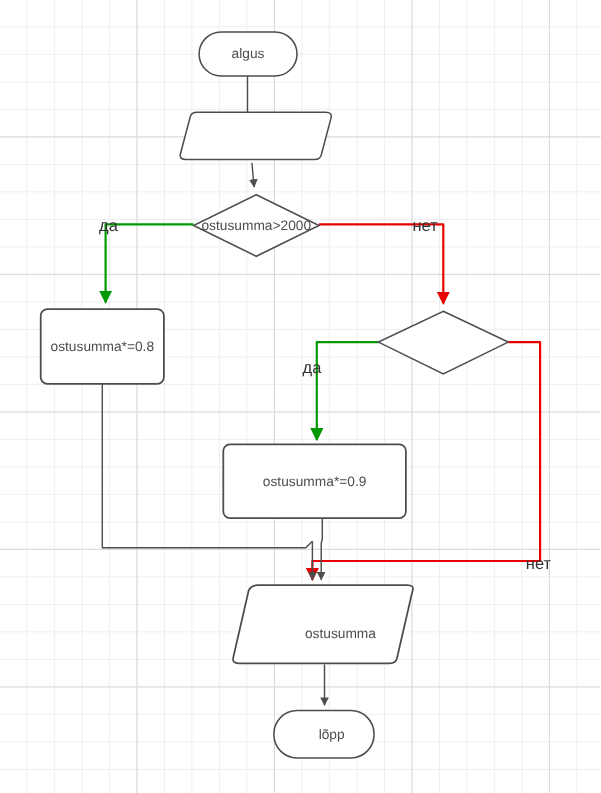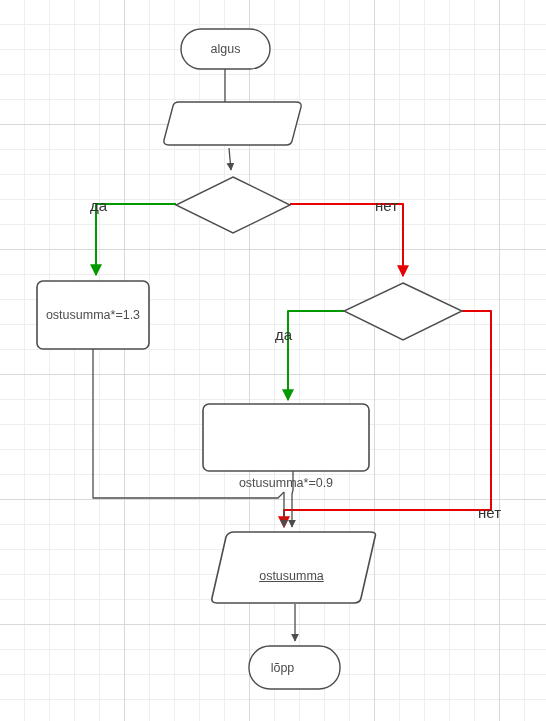--- a/index.html
+++ b/index.html
@@ -114,29 +114,30 @@
       <path d="M 234 532 Q 228 532 226 537 L 212 598 Q 211 603 217 603
                L 354 603 Q 360 603 361 598 L 375 537 Q 377 532 370 532 Z" fill="#ffffff" stroke="#4d4d4d" stroke-width="1.6"></path>
 
       <rect x="249" y="646" width="91" height="43" rx="21" ry="21" fill="#ffffff" stroke="#4d4d4d" stroke-width="1.4"></rect>
     </g>
   </svg>
 
   <div class="node-text" style="left:181px; top:29px; width:89px; height:40px;">algus</div>
 
 
+  <div class="node-text" style="left:153px; top:190px; width:160px; height:30px;">ostusumma&gt;2000</div>
 
-  <div class="node-text" style="left:37px; top:281px; width:112px; height:68px;">ostusumma*=1.3</div>
+  <div class="node-text" style="left:37px; top:281px; width:112px; height:68px;">ostusumma*=0.8</div>
 
 
-  <div class="node-text" style="left:203px; top:404px; width:166px; height:67px;margin-top:45px;">ostusumma*=0.9</div>
+  <div class="node-text" style="left:203px; top:404px; width:166px; height:67px;">ostusumma*=0.9</div>
 
-  <div class="node-text" style="left:214px; top:532px; width:155px; height:87px;text-decoration:underline;">ostusumma</div>
+  <div class="node-text" style="left:232px; top:532px; width:155px; height:87px;">ostusumma</div>
 
-  <div class="node-text" style="left:237px; top:646px; width:91px; height:43px;">lõpp</div>
+  <div class="node-text" style="left:256px; top:646px; width:91px; height:43px;">lõpp</div>
 
   <div class="edge-label" style="left:90px; top:198px; color:#333333;">да</div>
 
   <div class="edge-label" style="left:375px; top:198px; color:#333333;">нет</div>
 
   <div class="edge-label" style="left:275px; top:327px; color:#333333;">да</div>
 
   <div class="edge-label" style="left:478px; top:505px; color:#333333;">нет</div>
 
 </div>

